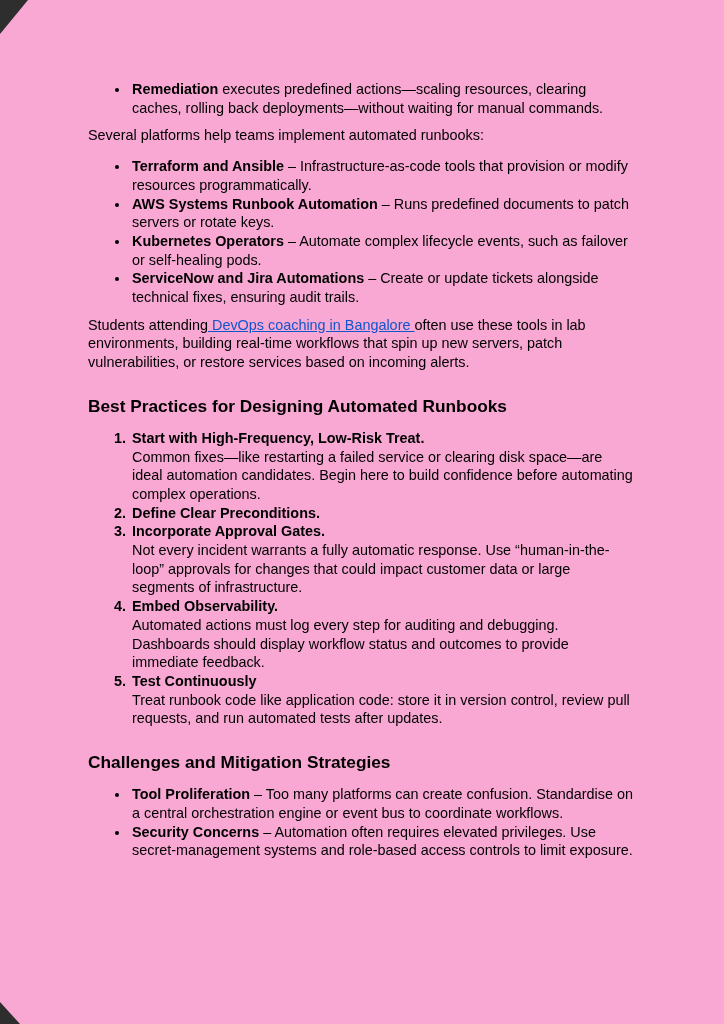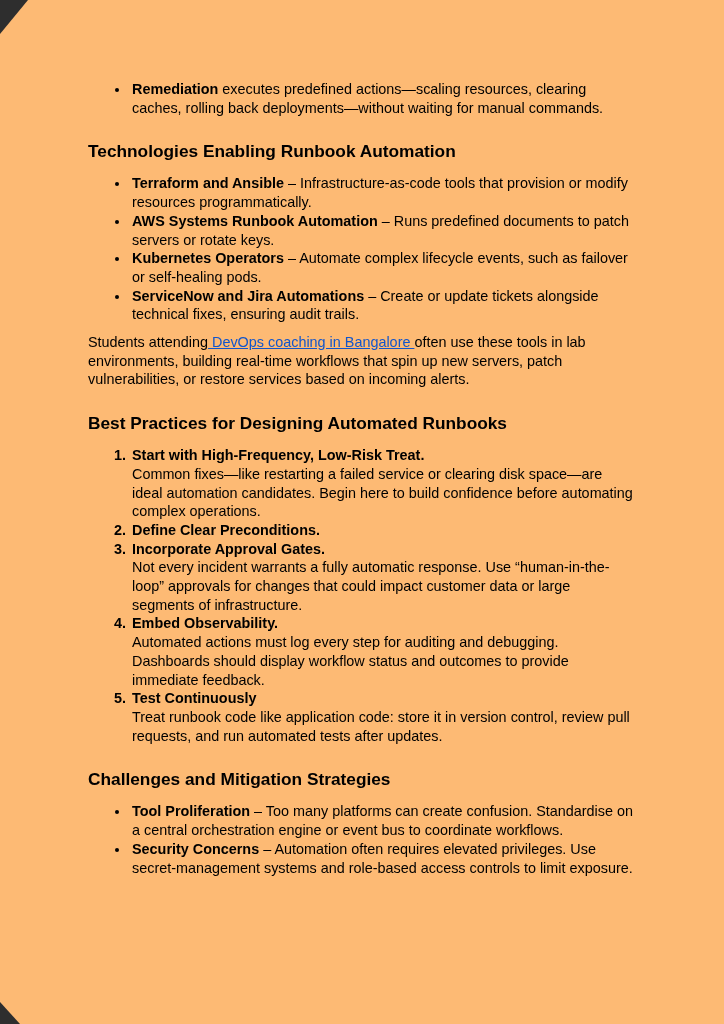--- a/index.html
+++ b/index.html
@@ -8,21 +8,21 @@
     width: 724px;
     height: 1024px;
     background: #2e2e2e;
     font-family: "Liberation Sans", "DejaVu Sans", sans-serif;
     -webkit-font-smoothing: antialiased;
   }
   .page {
     position: relative;
     width: 724px;
     height: 1024px;
-    background: #fdba74;
+    background: #f9a8d4;
     
     clip-path: polygon(0 34px, 28px 0, 100% 0, 100% 100%, 20px 100%, 0 calc(100% - 22px));
     overflow: hidden;
   }
   .content {
     padding: 80px 88px 0 88px;
     color: #000000;
     font-size: 14.4px;
     line-height: 18.7px;
   }
@@ -59,22 +59,22 @@
 </head>
 <body>
 
 <div class="page">
   <div class="content">
 
     <ul>
       <li><strong>Remediation</strong><span> executes predefined actions—scaling resources, clearing caches, rolling back deployments—without waiting for manual commands.</span></li>
     </ul>
 
-    <h2>Technologies Enabling Runbook Automation</h2>
 
+    <p>Several platforms help teams implement automated runbooks:</p>
 
     <ul>
       <li><strong>Terraform and Ansible</strong><span> – Infrastructure-as-code tools that provision or modify resources programmatically.</span></li>
       <li><strong>AWS Systems Runbook Automation</strong><span> – Runs predefined documents to patch servers or rotate keys.</span></li>
       <li><strong>Kubernetes Operators</strong><span> – Automate complex lifecycle events, such as failover or self-healing pods.</span></li>
       <li><strong>ServiceNow and Jira Automations</strong><span> – Create or update tickets alongside technical fixes, ensuring audit trails.</span></li>
     </ul>
 
     <p><span>Students attending</span><a href="#" class="doc-link"> DevOps coaching in Bangalore </a><span>often use these tools in lab environments, building real-time workflows that spin up new servers, patch vulnerabilities, or restore services based on incoming alerts.</span></p>
 

